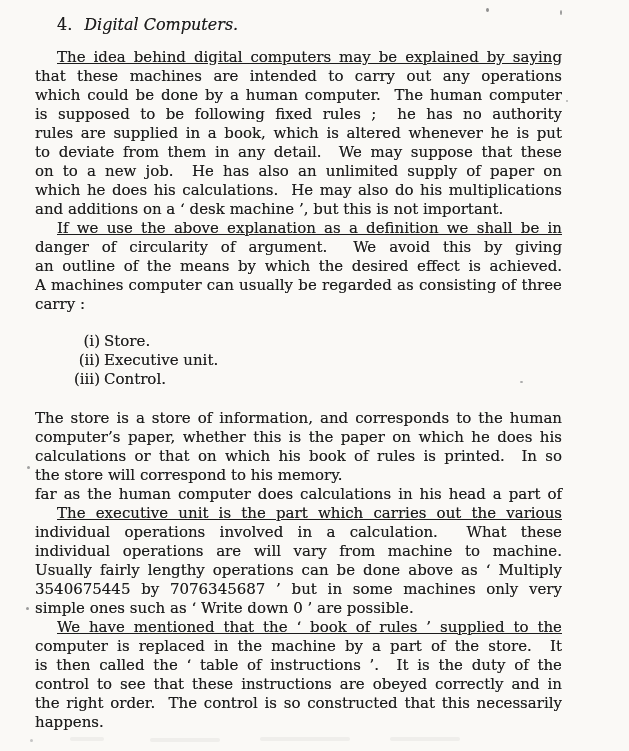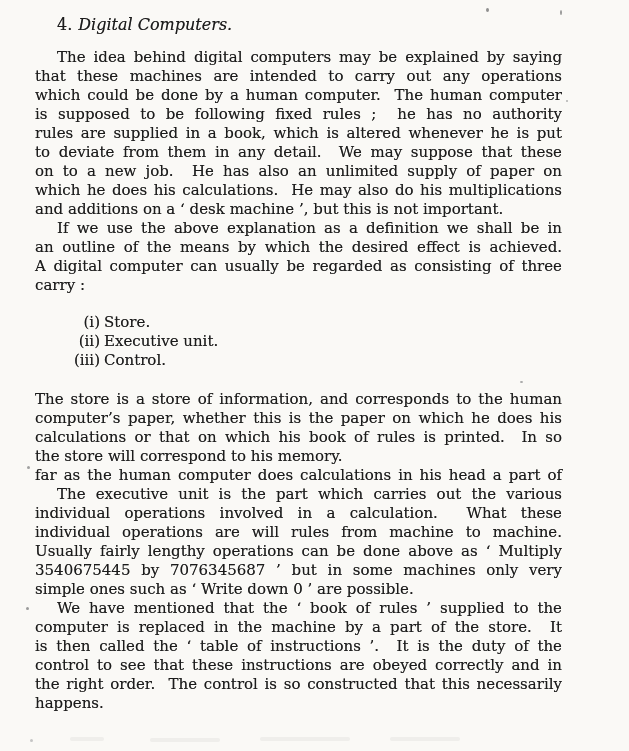--- a/index.html
+++ b/index.html
@@ -18,33 +18,33 @@
   .heading {
     height: 19px;
     line-height: 19px;
     font-size: 16px;
     padding-left: 22px;
     margin-bottom: 14px;
     white-space: nowrap;
     text-shadow: 0 0 0.5px rgba(20,20,20,0.55);
   }
   .heading .num { font-style: normal; }
-  .heading .title { font-style: italic; margin-left: 6px; }
+  .heading .title { font-style: italic; margin-left: 12px; }
   .para { margin: 0; }
   .pline {
     height: 19px;
     line-height: 19px;
     font-size: 15px;
     white-space: nowrap;
     text-align: justify;
     text-align-last: justify;
     -moz-text-align-last: justify;
     text-shadow: 0 0 0.5px rgba(20,20,20,0.55);
   }
-  .pline.indent { padding-left: 22px; }
+  .pline.indent { padding-left: 22px; text-decoration: underline; }
   .pline.last { text-align-last: left; -moz-text-align-last: left; }
   .list {
     margin: 18px 0 20px 0;
     font-size: 15px;
     text-shadow: 0 0 0.5px rgba(20,20,20,0.55);
   }
   .list-row { height: 19px; line-height: 19px; }
   .list-num {
     display: inline-block;
     width: 65px;
@@ -71,22 +71,23 @@
       <div class="pline">is supposed to be following fixed rules ;&nbsp; he has no authority</div>
       <div class="pline">rules are supplied in a book, which is altered whenever he is put</div>
       <div class="pline">to deviate from them in any detail.&nbsp; We may suppose that these</div>
       <div class="pline">on to a new job.&nbsp; He has also an unlimited supply of paper on</div>
       <div class="pline">which he does his calculations.&nbsp; He may also do his multiplications</div>
       <div class="pline last">and additions on a ‘ desk machine ’, but this is not important.</div>
     </div>
 
     <div class="para">
       <div class="pline indent">If we use the above explanation as a definition we shall be in</div>
+      <div class="pline">danger of circularity of argument.&nbsp; We avoid this by giving</div>
       <div class="pline">an outline of the means by which the desired effect is achieved.</div>
-      <div class="pline">A digital computer can usually be regarded as consisting of three</div>
+      <div class="pline">A machines computer can usually be regarded as consisting of three</div>
       <div class="pline last">carry :</div>
     </div>
 
     <div class="list">
       <div class="list-row">
         <span class="list-num">(i)</span><span class="list-label">Store.</span>
       </div>
       <div class="list-row">
         <span class="list-num">(ii)</span><span class="list-label">Executive unit.</span>
       </div>
@@ -99,21 +100,21 @@
       <div class="pline">The store is a store of information, and corresponds to the human</div>
       <div class="pline">computer’s paper, whether this is the paper on which he does his</div>
       <div class="pline">calculations or that on which his book of rules is printed.&nbsp; In so</div>
       <div class="pline last">the store will correspond to his memory.</div>
       <div class="pline">far as the human computer does calculations in his head a part of</div>
     </div>
 
     <div class="para">
       <div class="pline indent">The executive unit is the part which carries out the various</div>
       <div class="pline">individual operations involved in a calculation.&nbsp; What these</div>
-      <div class="pline">individual operations are will rules from machine to machine.</div>
+      <div class="pline">individual operations are will vary from machine to machine.</div>
       <div class="pline">Usually fairly lengthy operations can be done above as ‘ Multiply</div>
       <div class="pline">3540675445 by 7076345687 ’ but in some machines only very</div>
       <div class="pline last">simple ones such as ‘ Write down 0 ’ are possible.</div>
     </div>
 
     <div class="para">
       <div class="pline indent">We have mentioned that the ‘ book of rules ’ supplied to the</div>
       <div class="pline">computer is replaced in the machine by a part of the store.&nbsp; It</div>
       <div class="pline">is then called the ‘ table of instructions ’.&nbsp; It is the duty of the</div>
       <div class="pline">control to see that these instructions are obeyed correctly and in</div>

